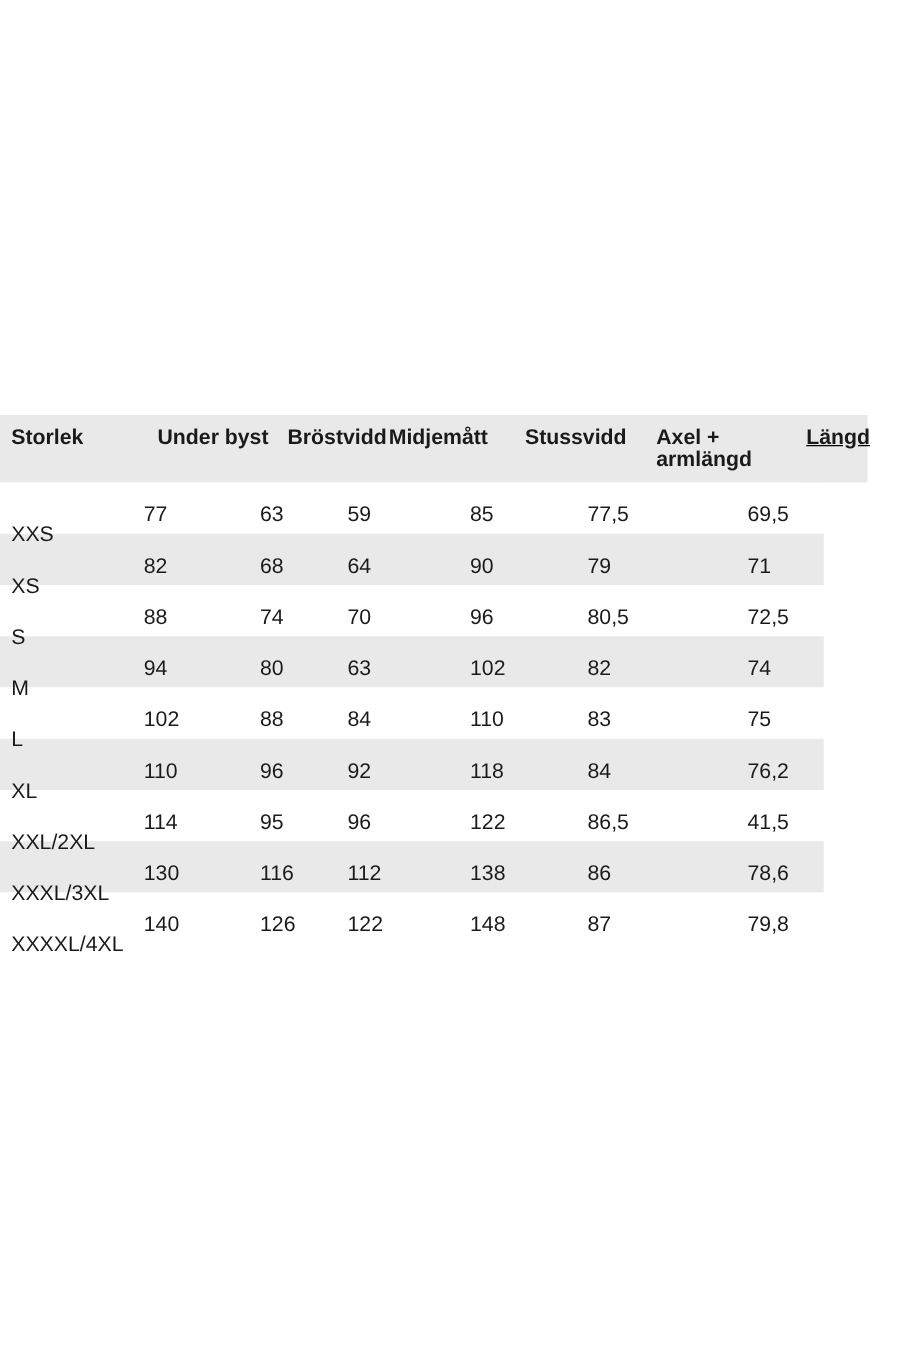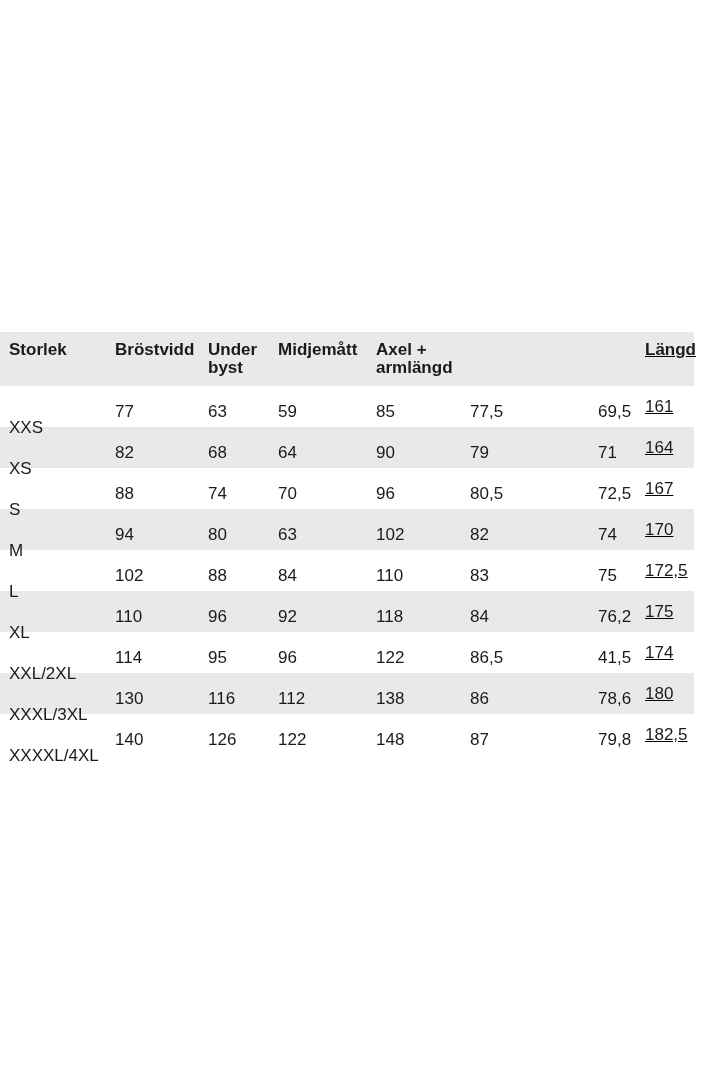--- a/index.html
+++ b/index.html
@@ -13,20 +13,21 @@
     --text: #1a1a1a;
   }
   .table-wrap { position: absolute; top: 332px; left: 0; width: 720px; }
   .main-block { position: absolute; left: 0; top: 0; width: 659px; }
   .laengd-block { position: absolute; left: 640px; top: 0; width: 54px; text-decoration: underline; }
 
   .thead {
     background: var(--stripe);
     height: 54px;
     box-sizing: border-box;
+    gap: 11px;
   }
   .main-block .thead,
   .main-block .trow {
     display: grid;
     grid-template-columns: 115px 93px 70px 98px 94px 128px 61px;
   }
   .hcell {
     padding-top: 9px;
     font-weight: bold;
     font-size: 17px;
@@ -61,23 +62,24 @@
   }
 </style>
 </head>
 <body style="--stripe: #e9e9e9; --text: #1a1a1a; background: rgb(255, 255, 255);">
 
 <div class="table-wrap">
 
   <div class="main-block">
     <div class="thead">
       <div class="hcell">Storlek</div>
+      <div class="hcell">Under byst</div>
       <div class="hcell">Bröstvidd</div>
-      <div class="hcell">Under byst</div>
       <div class="hcell">Midjemått</div>
+      <div class="hcell">Stussvidd</div>
       <div class="hcell">Axel + armlängd</div>
     </div>
     <div id="main-rows">
         <div class="trow">
           <div class="tcell">XXS</div>
           <div class="tcell">77</div>
           <div class="tcell">63</div>
           <div class="tcell">59</div>
           <div class="tcell">85</div>
           <div class="tcell">77,5</div>
@@ -155,26 +157,15 @@
           <div class="tcell">87</div>
           <div class="tcell">79,8</div>
         </div>
       </div>
   </div>
 
   <div class="laengd-block">
     <div class="thead">
       <div class="hcell">Längd</div>
     </div>
-    <div id="laengd-rows">
-        <div class="trow">161</div>
-        <div class="trow stripe">164</div>
-        <div class="trow">167</div>
-        <div class="trow stripe">170</div>
-        <div class="trow">172,5</div>
-        <div class="trow stripe">175</div>
-        <div class="trow">174</div>
-        <div class="trow stripe">180</div>
-        <div class="trow">182,5</div>
-      </div>
   </div>
 
 </div>
 
 </body></html>

